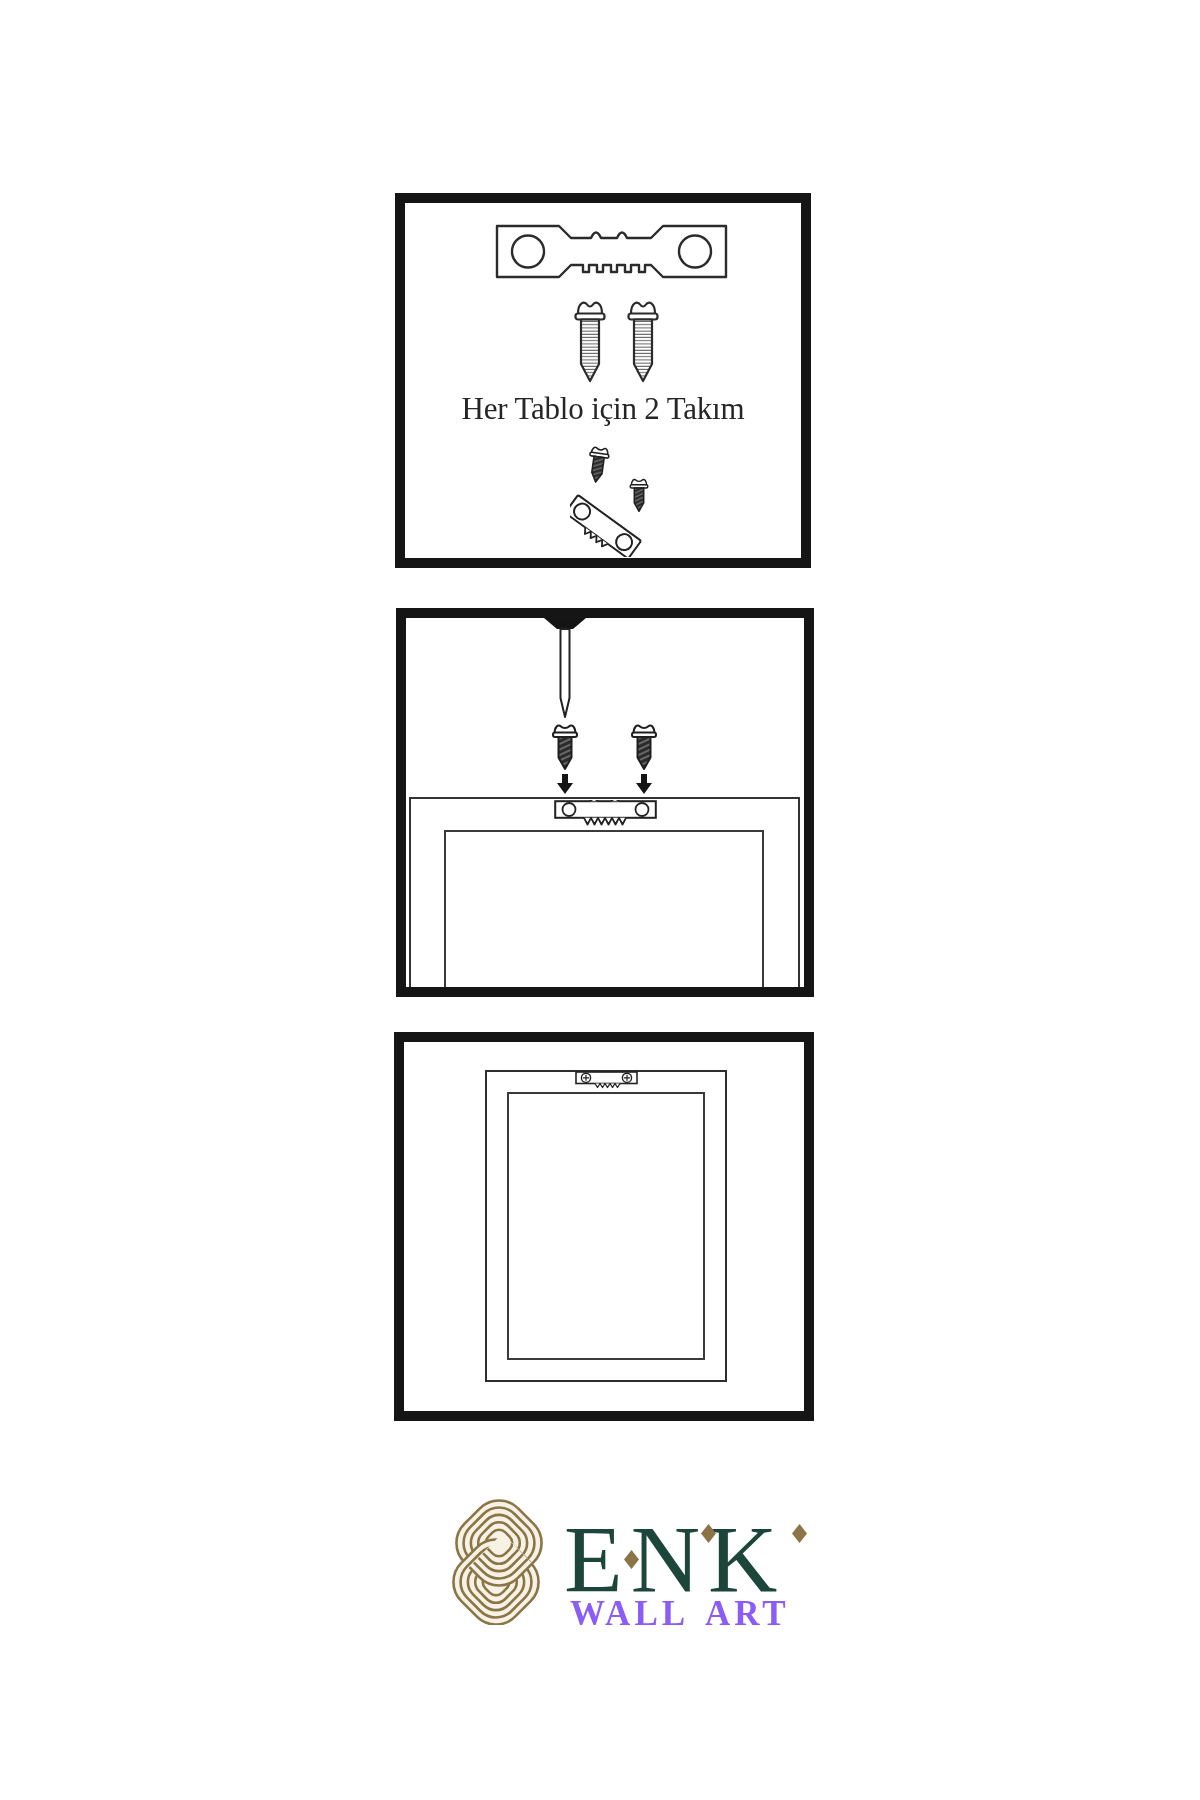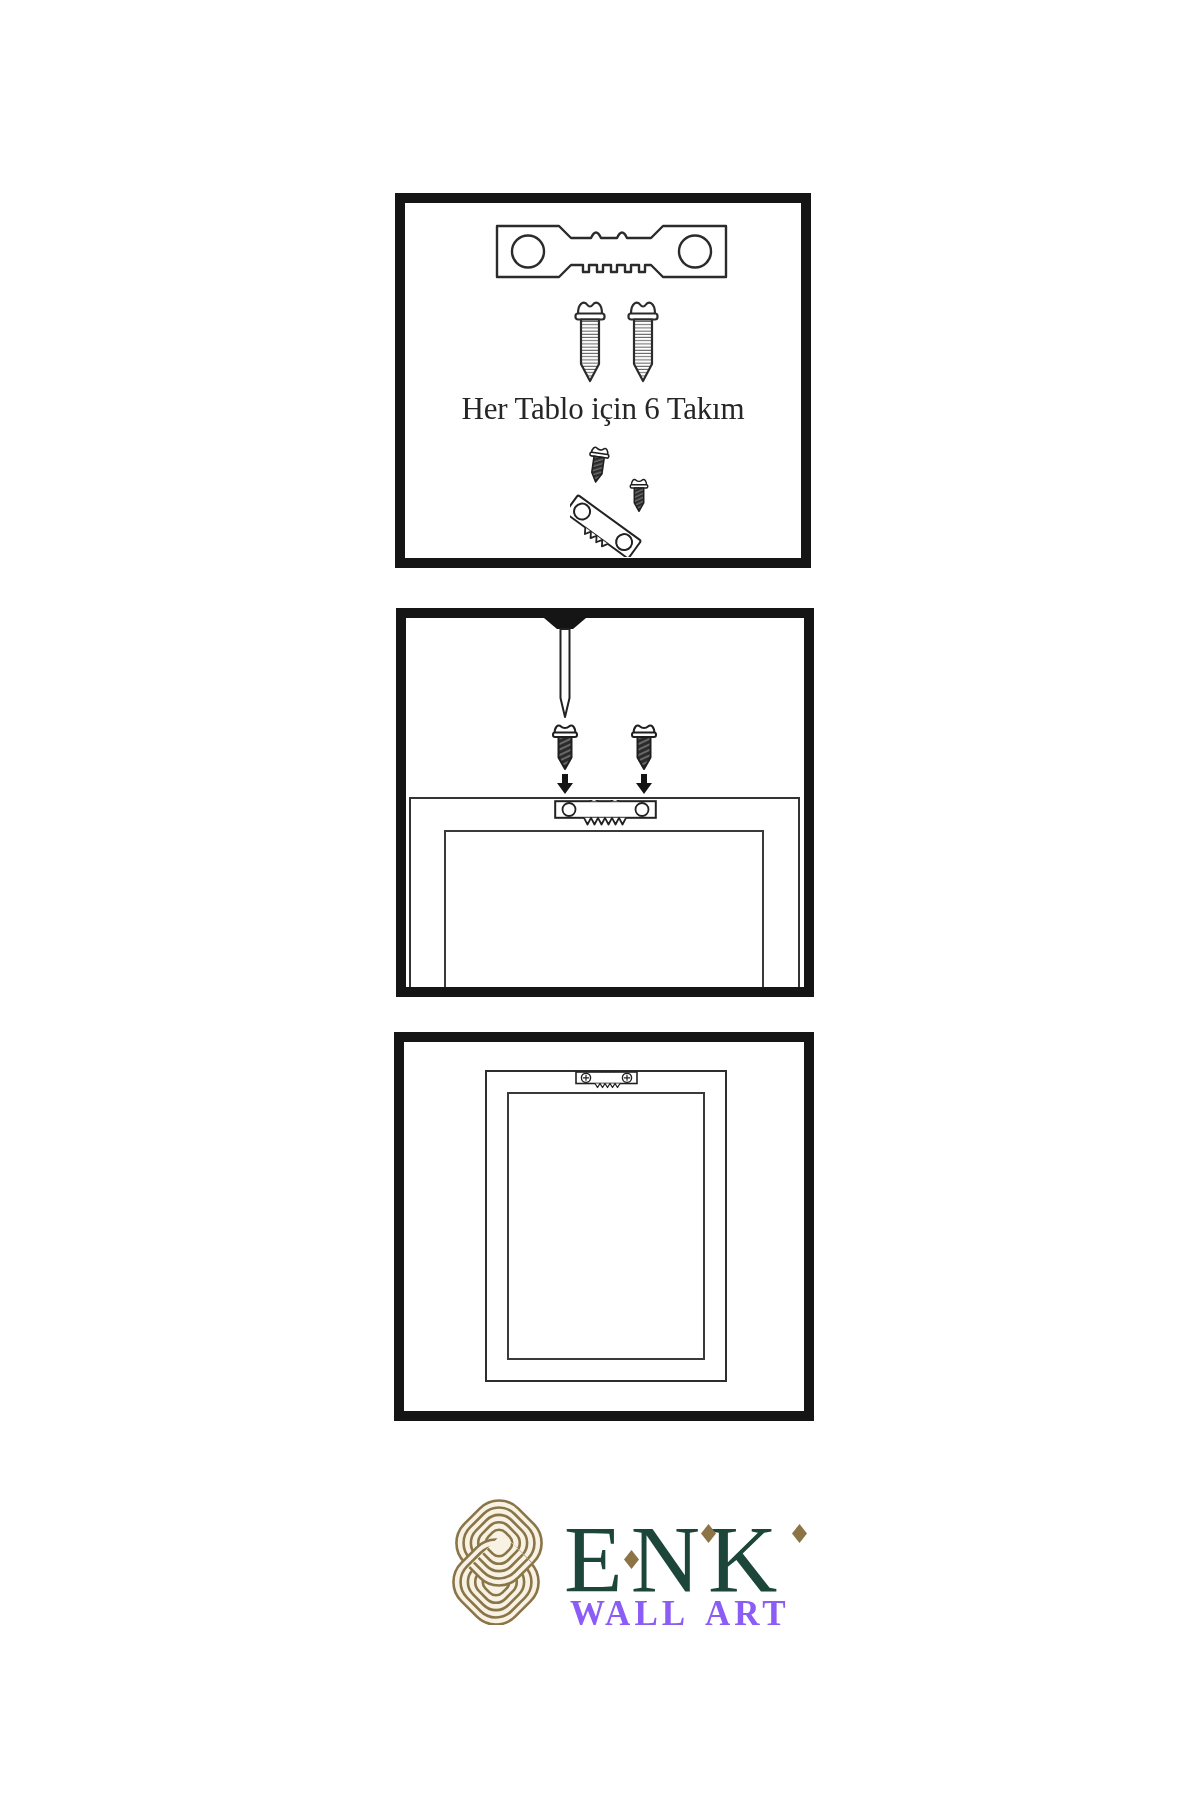--- a/index.html
+++ b/index.html
@@ -75,21 +75,21 @@
       <circle cx="200" cy="28.5" r="16" fill="#ffffff" stroke="#2b2b2b" stroke-width="2.4"></circle>
     </svg>
 
     <svg class="abs" style="left:168px;top:95px" width="34" height="86">
         <use href="#screwWhite"></use>
       </svg>
     <svg class="abs" style="left:221px;top:95px" width="34" height="86">
         <use href="#screwWhite"></use>
       </svg>
 
-    <div class="caption">Her Tablo için 6 Takım</div>
+    <div class="caption">Her Tablo için 2 Takım</div>
 
     <svg class="abs" style="left:165px;top:240px" width="102" height="114" viewBox="0 0 102 114">
       <g transform="translate(16,2) rotate(8 12 20)">
         <use href="#screwDark" width="24" height="38"></use>
       </g>
       <g transform="translate(58,34)">
         <use href="#screwDark" width="22" height="35"></use>
       </g>
       <g transform="translate(8,52) rotate(36)">
         <rect x="0" y="0" width="78" height="22" rx="2" fill="#ffffff" stroke="#222222" stroke-width="2"></rect>

